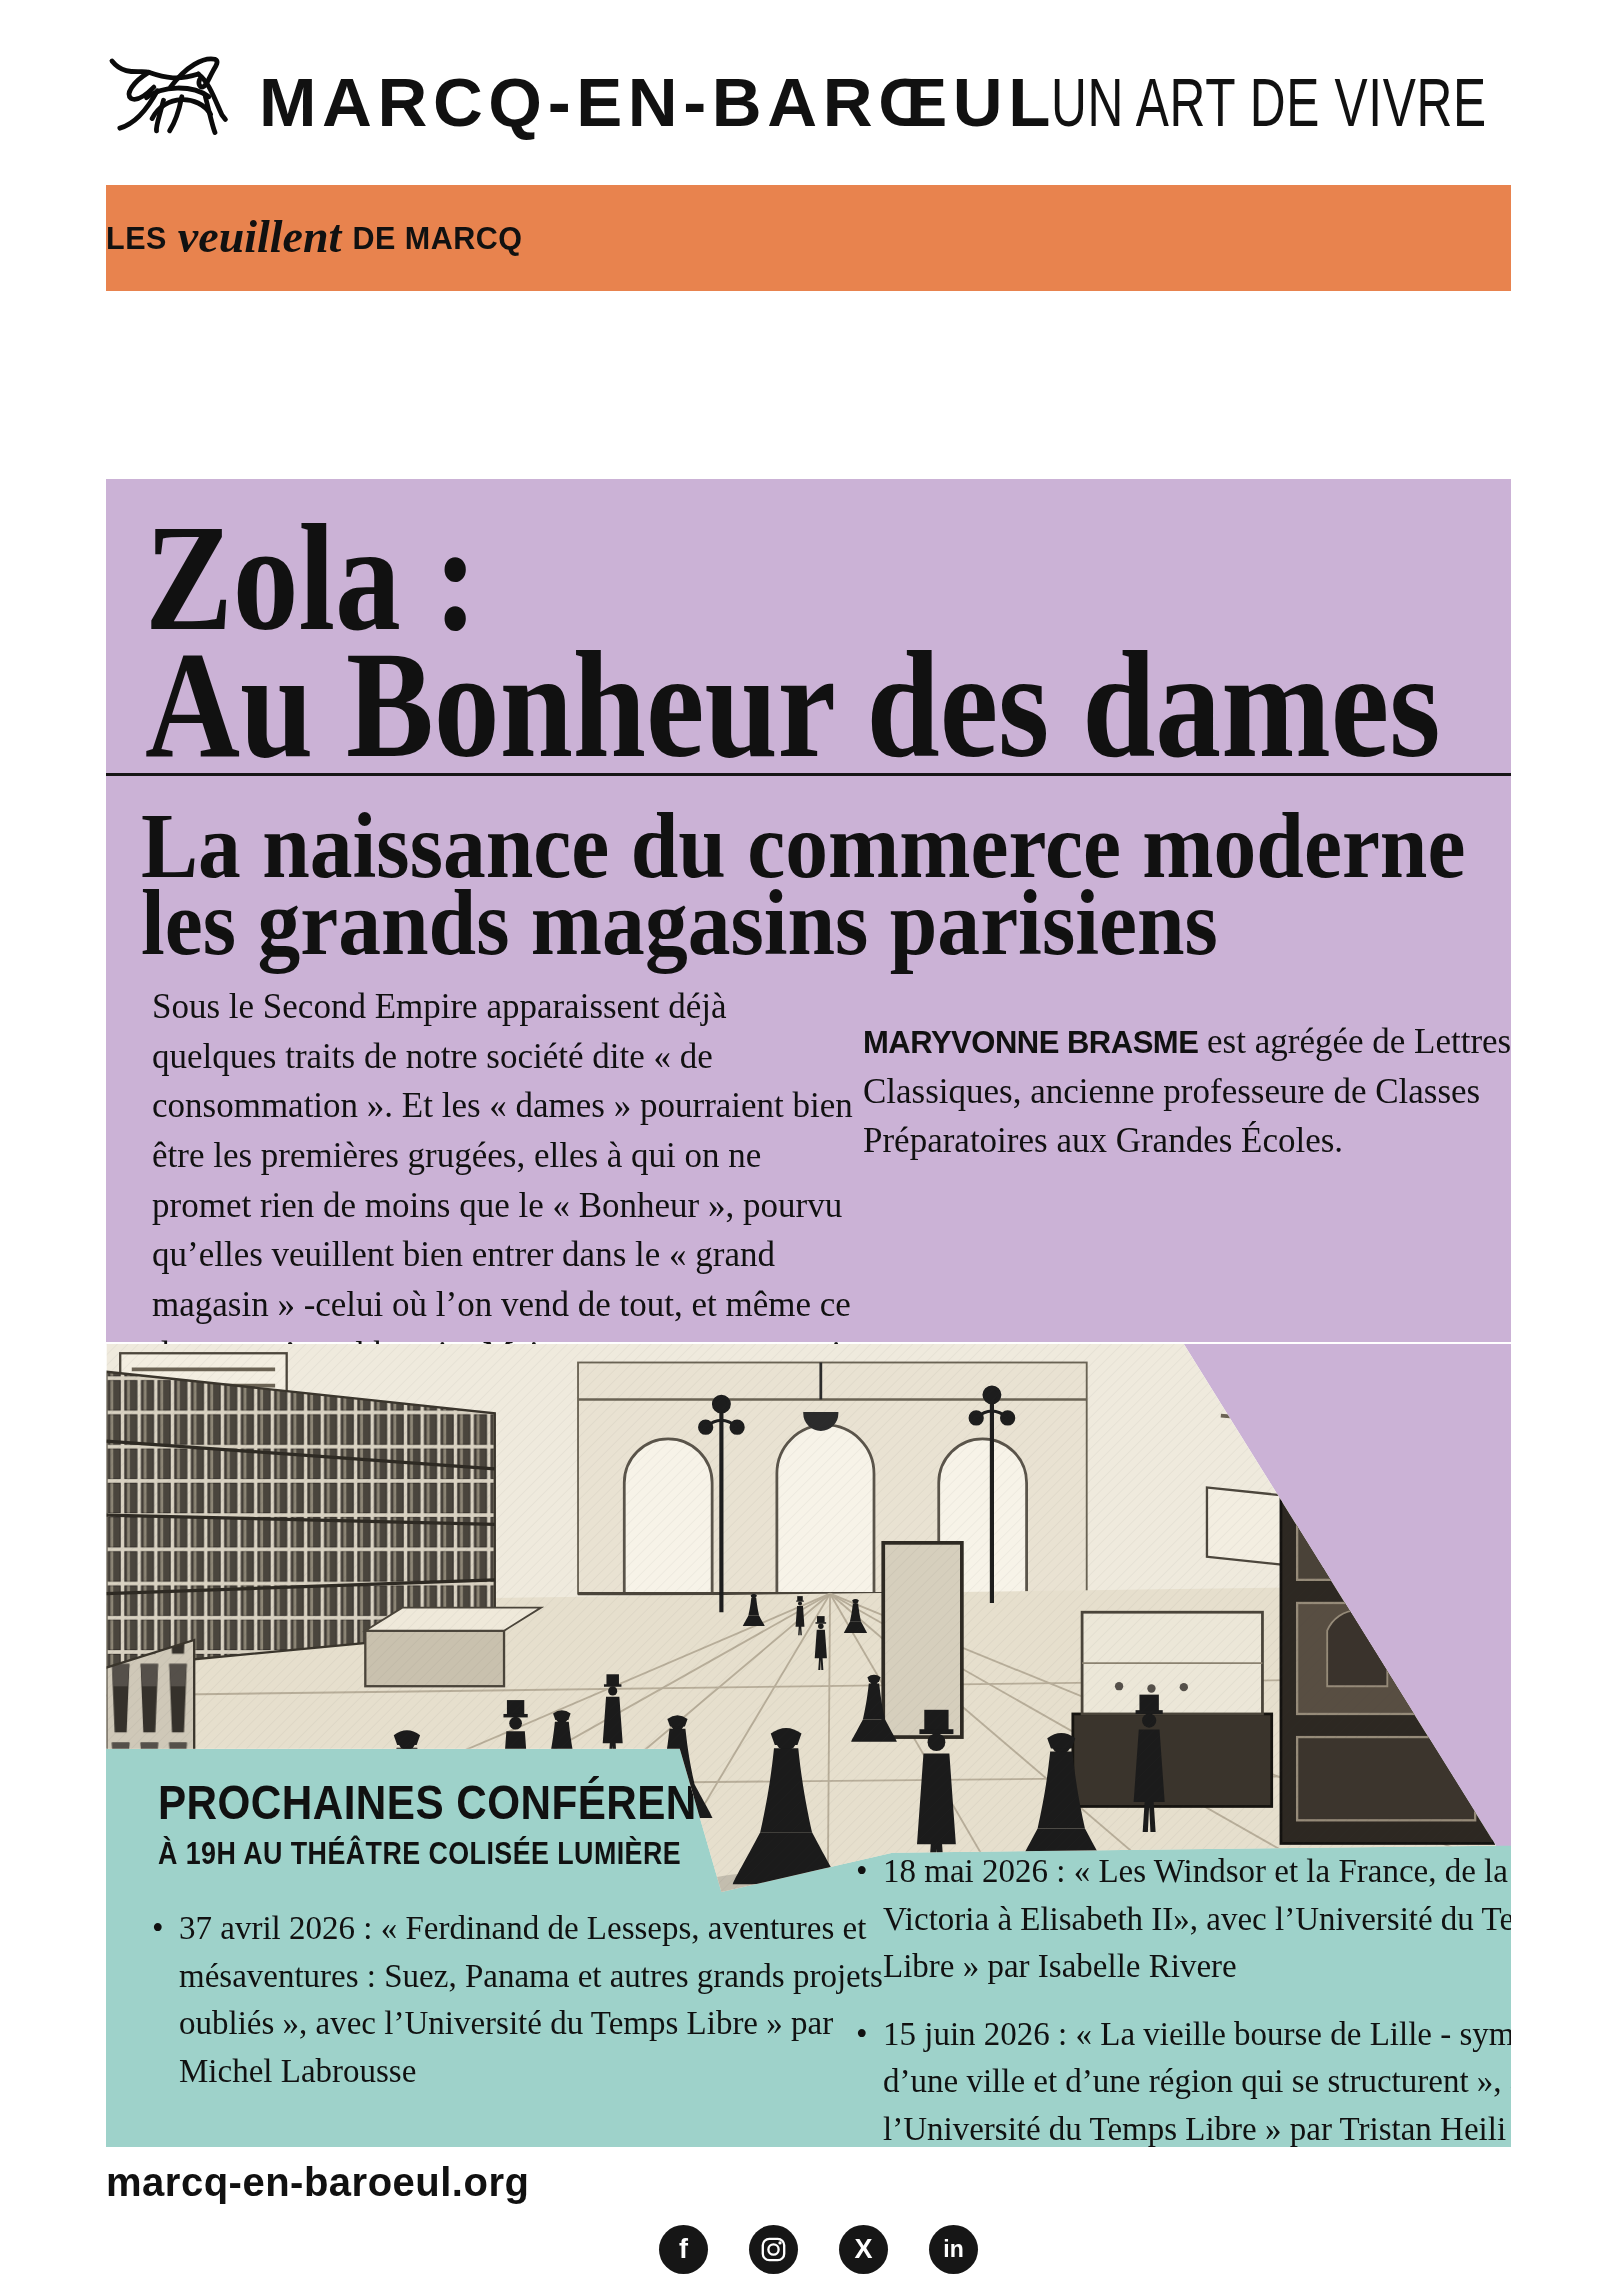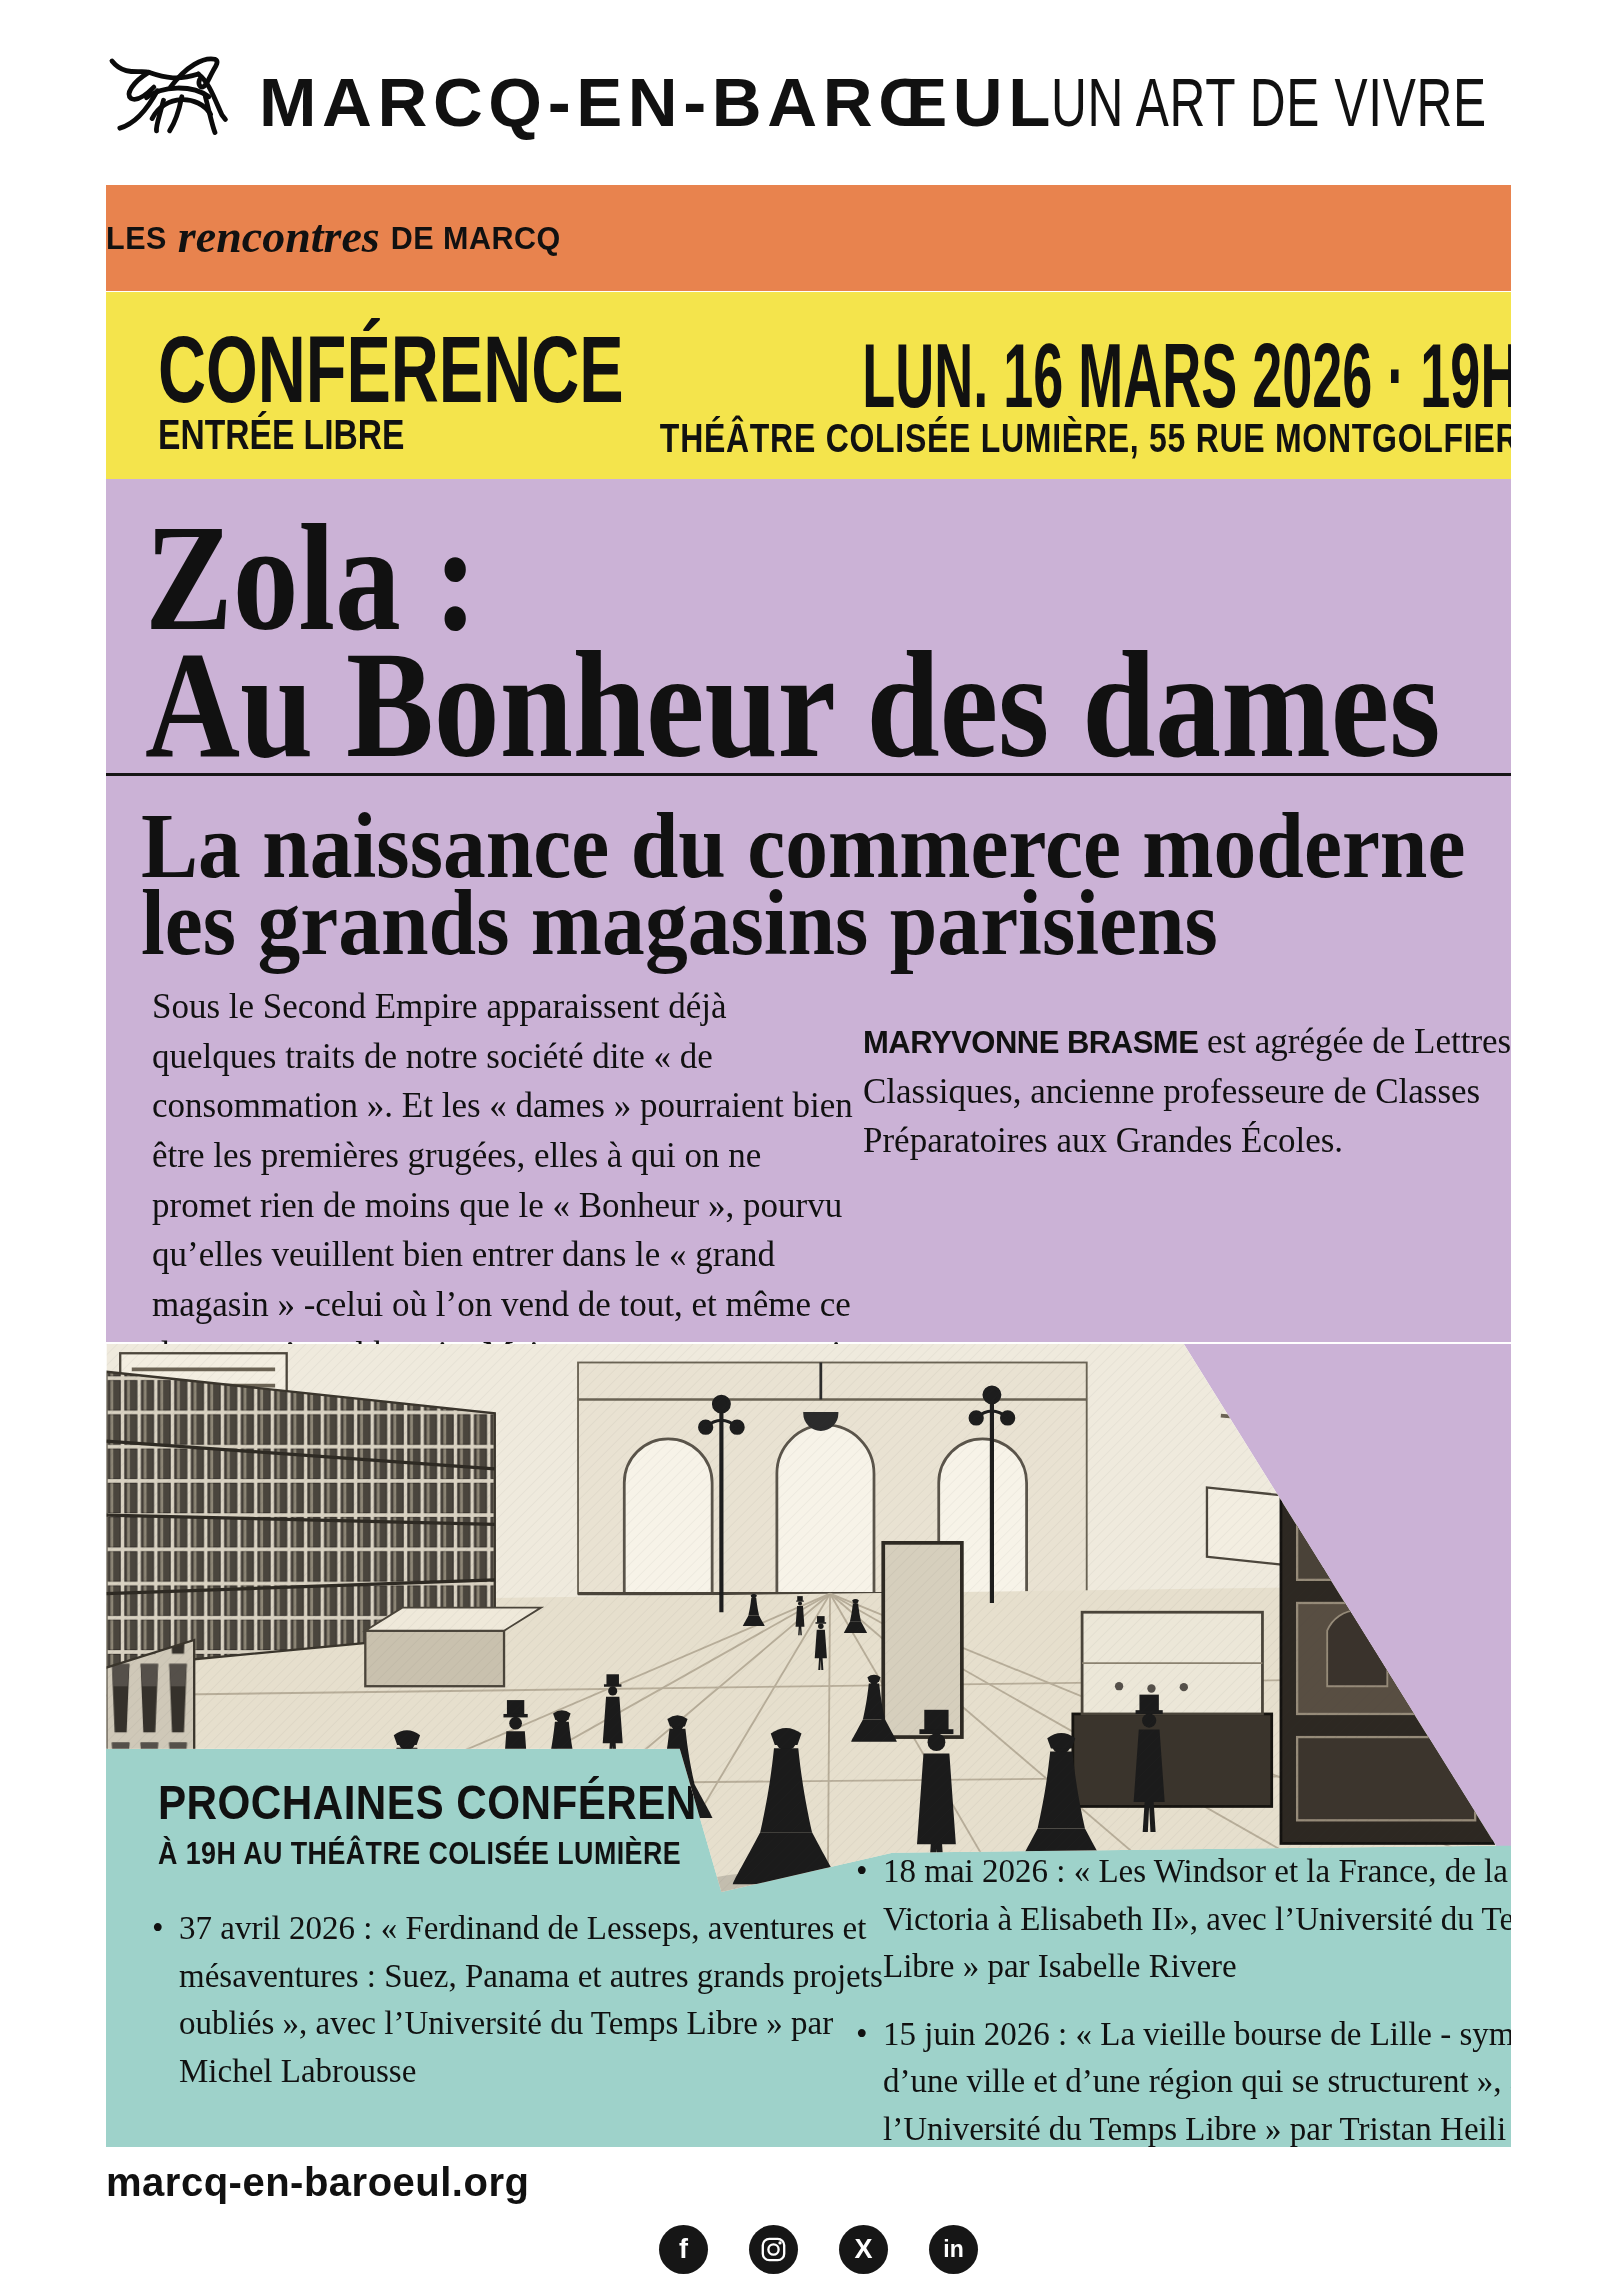--- a/index.html
+++ b/index.html
@@ -93,30 +93,24 @@
       <path d="M176 118 C168 158 156 184 148 196"></path>
     </svg>
   </div>
   <div class="abs brandline">
     <span class="brand">MARCQ-EN-BARŒUL</span>
     <span class="tagline cond">UN ART DE VIVRE</span>
   </div>
 
   <div class="abs band band-orange">
     <span class="series-pre">LES</span>
-    <span class="series-name">rencontres</span>
+    <span class="series-name">veuillent</span>
     <span class="series-post">DE MARCQ</span>
   </div>
 
-  <div class="abs band band-yellow">
-    <div class="abs event-type cond">CONFÉRENCE</div>
-    <div class="abs event-admission cond">ENTRÉE LIBRE</div>
-    <div class="abs event-datetime cond-r">LUN. 16 MARS 2026 · 19H</div>
-    <div class="abs event-venue cond-r">THÉÂTRE COLISÉE LUMIÈRE, 55 RUE MONTGOLFIER</div>
-  </div>
 
   <div class="abs band band-purple">
     <div class="abs title-line title-1 cond">Zola :</div>
     <div class="abs title-line title-2 cond">Au Bonheur des dames</div>
     <div class="abs title-rule"></div>
     <div class="abs subtitle-line subtitle-1 cond">La naissance du commerce moderne</div>
     <div class="abs subtitle-line subtitle-2 cond">les grands magasins parisiens</div>
 
     <div class="abs bodycol bodycol-1">Sous le Second Empire apparaissent déjà quelques traits de notre société dite « de consommation ». Et les « dames » pourraient bien être les premières grugées, elles à qui on ne promet rien de moins que le « Bonheur », pourvu qu’elles veuillent bien entrer dans le « grand magasin » -celui où l’on vend de tout, et même ce dont on n’a nul besoin. Mais toutes ne sont pas si</div>
     <div class="abs bodycol bodycol-2">

